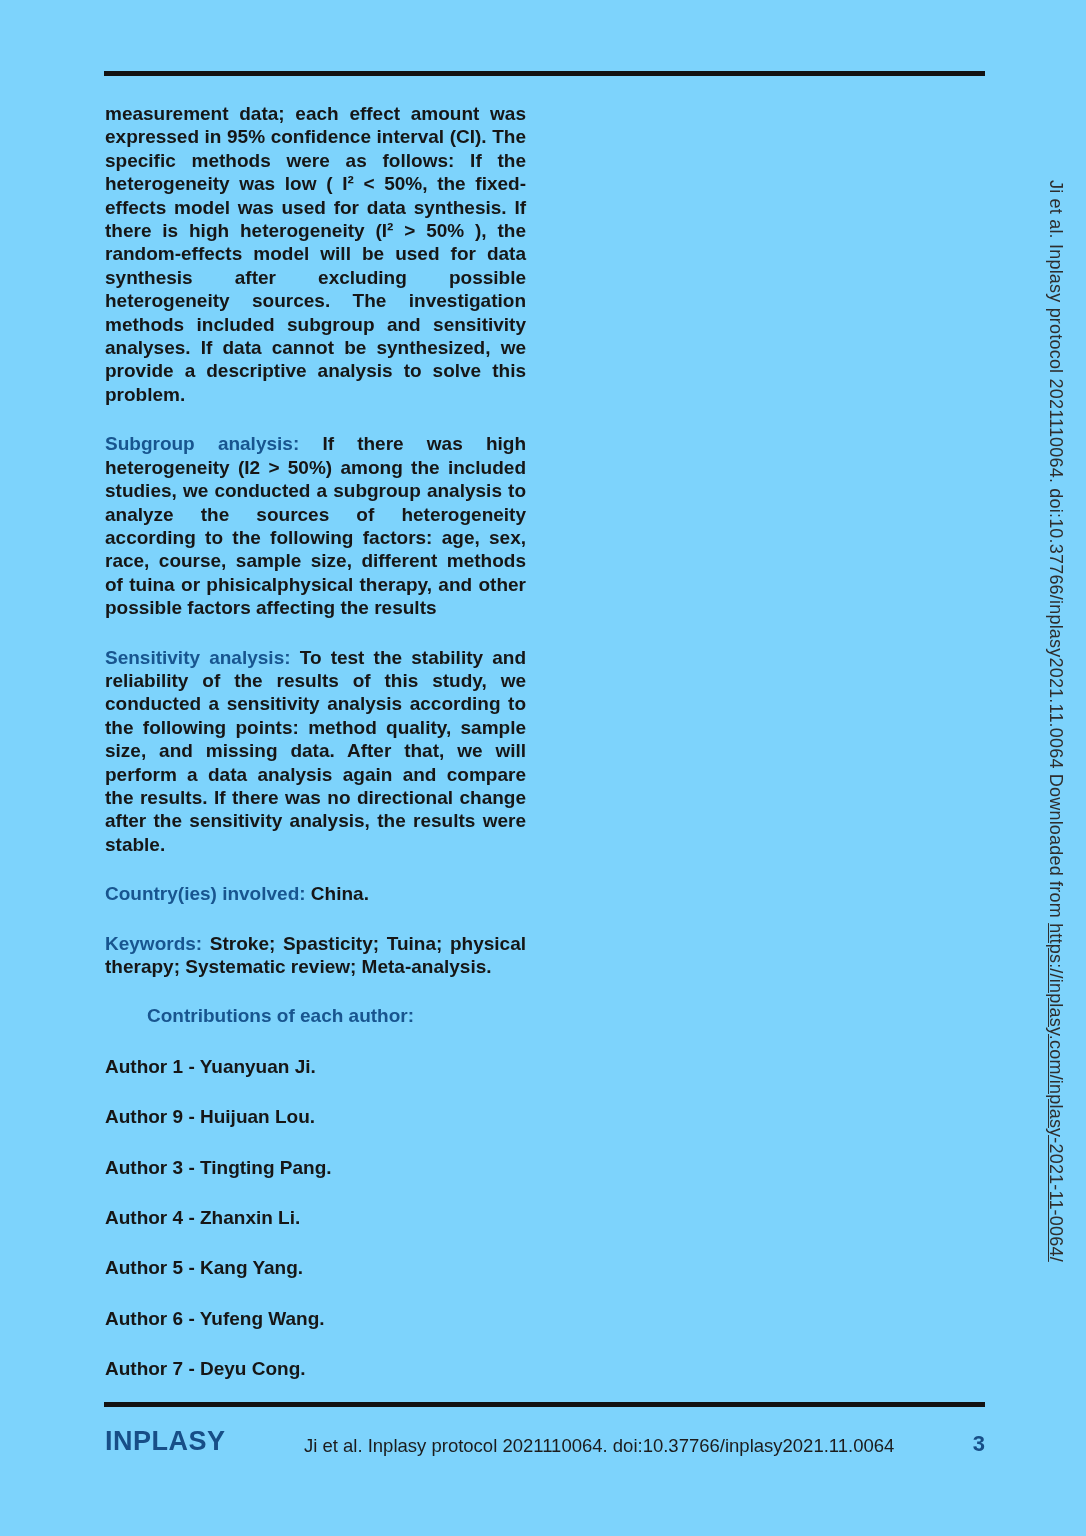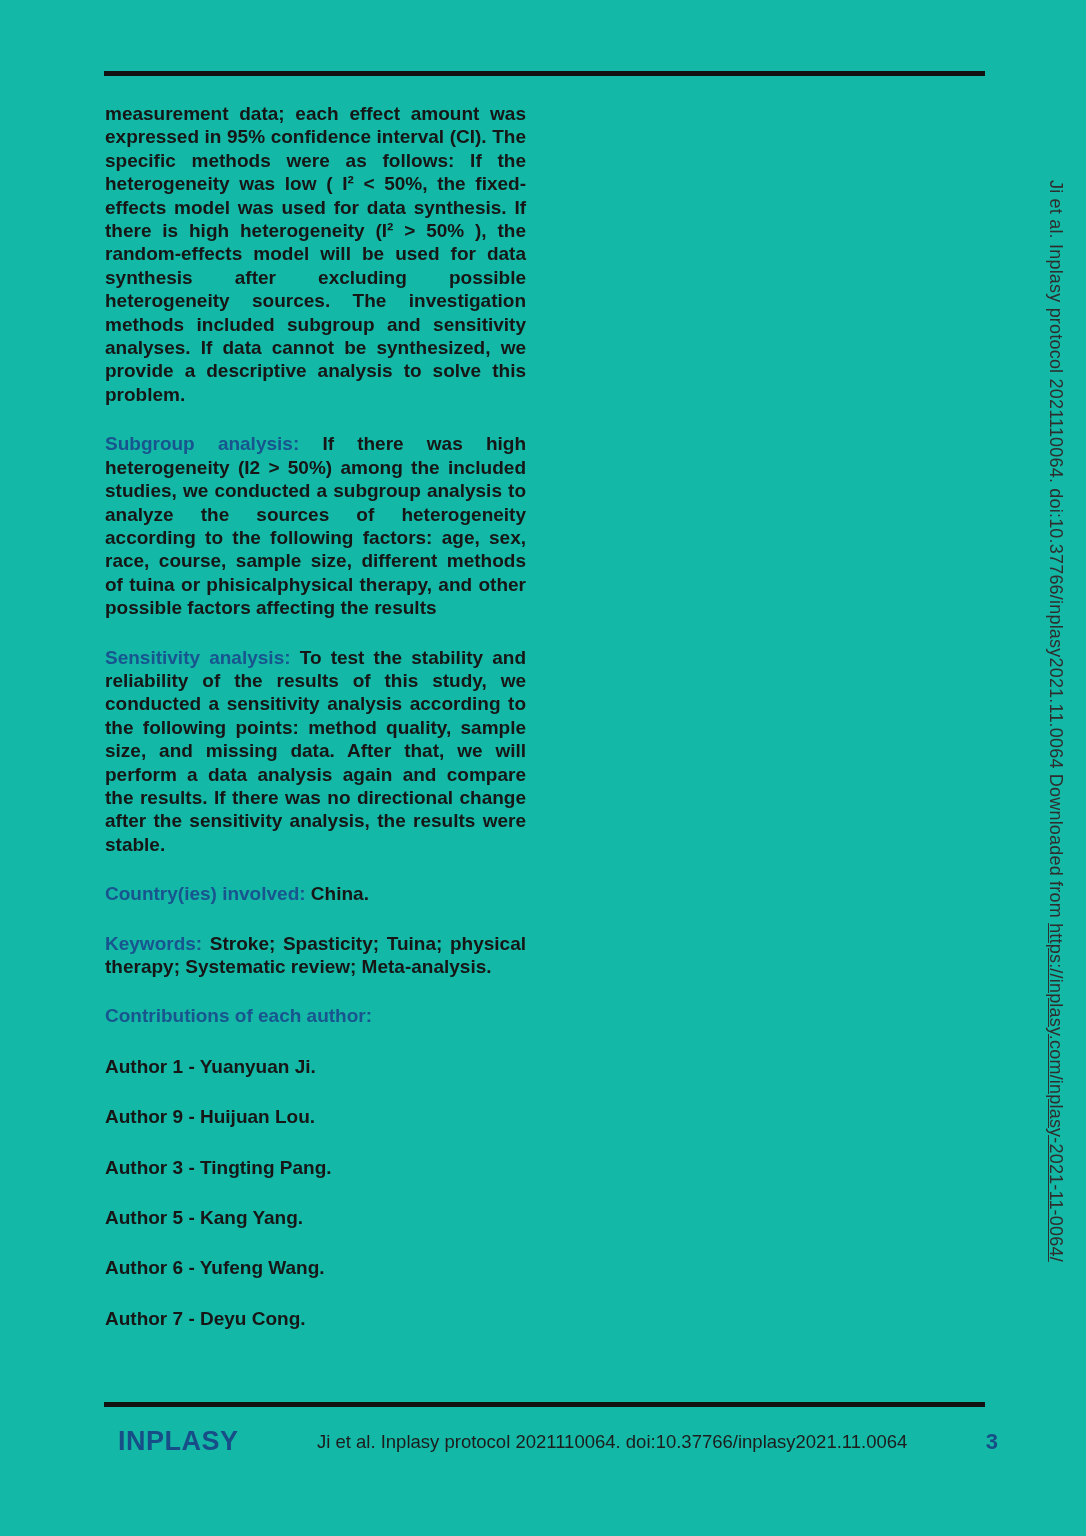--- a/index.html
+++ b/index.html
@@ -6,52 +6,52 @@
   html, body { background: #ffffff; }
   body {
     font-family: "Liberation Sans", "DejaVu Sans", sans-serif;
     width: 1086px; height: 1536px;
     position: relative;
     overflow: hidden;
     color: #151515;
   }
   .page {
     position: absolute; inset: 0;
-    background: #14b8a6;
+    background: #7dd3fc;
     text-decoration: underline;
   }
   .top-rule {
     position: absolute; left: 104px; top: 71px;
     width: 881px; height: 5px; background: #121212;
   }
   .content {
     position: absolute; left: 105px; top: 102px; width: 421px;
     font-size: 19px; font-weight: bold; line-height: 23.4px;
     color: #161616;
     text-align: justify;
   }
   .content p { margin: 0 0 26px 0; }
   .sec-label { color: #18558F; margin-top: 23px; }
-  .contrib-heading { color: #18558F; font-weight: bold; }
+  .contrib-heading { color: #18558F; font-weight: bold; margin-left: 42px; }
   .author-line { text-align: left; margin-top: 27px; }
   .side-citation {
     position: absolute; left: 1066px; top: 180px;
     transform-origin: 0 0; transform: rotate(90deg);
     white-space: nowrap;
     font-size: 18px; font-weight: normal; color: #2e2e2e;
     letter-spacing: 0.2px;
   }
   .side-link { color: #2e2e2e; text-decoration: underline; cursor: pointer; }
   .footer-rule {
     position: absolute; left: 104px; top: 1402px;
     width: 881px; height: 5px; background: #121212;
   }
   .footer-row {
-    position: absolute; left: 118px; top: 1426px; width: 880px;
-    display: flex; align-items: center;
+    position: absolute; left: 105px; top: 1426px; width: 880px;
+    display: flex; align-items: flex-end;
   }
   .brand {
     color: #174E87; font-weight: bold; font-size: 27px; letter-spacing: 0.5px;
   }
   .footer-cite {
     flex: 1; text-align: center;
     font-size: 18.5px; color: #1c1c1c; font-weight: normal;
   }
   .page-number {
     color: #174E87; font-weight: bold; font-size: 22px;
@@ -86,20 +86,21 @@
     <p>
       <span class="sec-label">Keywords:</span>
       <span>Stroke; Spasticity; Tuina; physical therapy; Systematic review; Meta-analysis.</span>
     </p>
 
     <div>
       <div class="contrib-heading">Contributions of each author:</div>
       <div class="author-line">Author 1 - Yuanyuan Ji.</div>
       <div class="author-line">Author 9 - Huijuan Lou.</div>
       <div class="author-line">Author 3 - Tingting Pang.</div>
+      <div class="author-line">Author 4 - Zhanxin Li.</div>
       <div class="author-line">Author 5 - Kang Yang.</div>
       <div class="author-line">Author 6 - Yufeng Wang.</div>
       <div class="author-line">Author 7 - Deyu Cong.</div>
     </div>
 
   </main>
 
   <aside class="side-citation">
     <span>Ji et al. Inplasy protocol 2021110064. doi:10.37766/inplasy2021.11.0064 Downloaded from </span><span class="side-link">https://inplasy.com/inplasy-2021-11-0064/</span>
   </aside>

